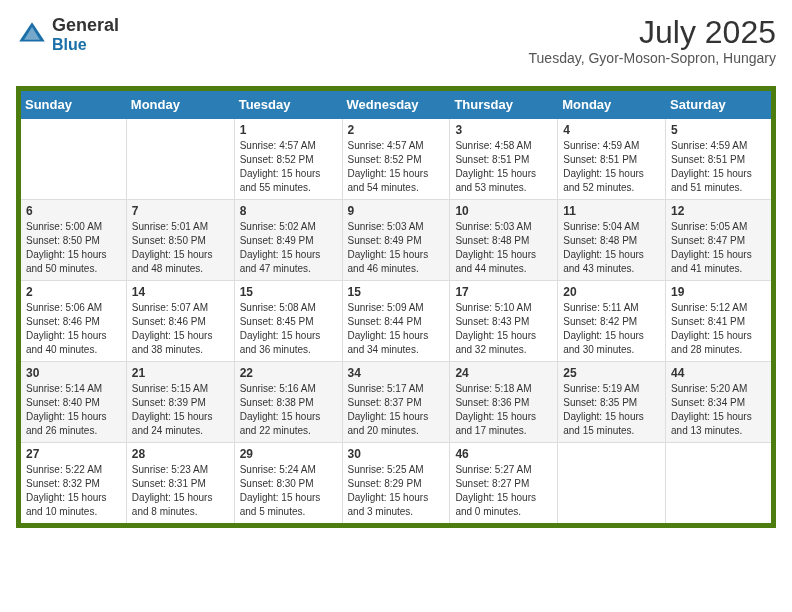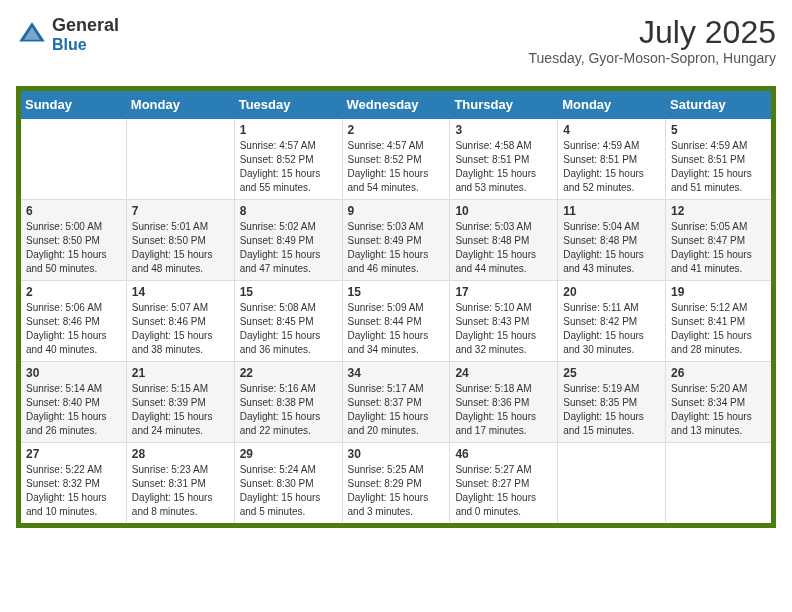--- a/index.html
+++ b/index.html
@@ -158,21 +158,21 @@
         <td><span class="day-number">20</span><span class="cell-text">Sunrise: 5:11 AM<br>Sunset: 8:42 PM<br>Daylight: 15 hours and 30 minutes.</span></td>
         <td><span class="day-number">19</span><span class="cell-text">Sunrise: 5:12 AM<br>Sunset: 8:41 PM<br>Daylight: 15 hours and 28 minutes.</span></td>
       </tr>
       <tr>
         <td><span class="day-number">30</span><span class="cell-text">Sunrise: 5:14 AM<br>Sunset: 8:40 PM<br>Daylight: 15 hours and 26 minutes.</span></td>
         <td><span class="day-number">21</span><span class="cell-text">Sunrise: 5:15 AM<br>Sunset: 8:39 PM<br>Daylight: 15 hours and 24 minutes.</span></td>
         <td><span class="day-number">22</span><span class="cell-text">Sunrise: 5:16 AM<br>Sunset: 8:38 PM<br>Daylight: 15 hours and 22 minutes.</span></td>
         <td><span class="day-number">34</span><span class="cell-text">Sunrise: 5:17 AM<br>Sunset: 8:37 PM<br>Daylight: 15 hours and 20 minutes.</span></td>
         <td><span class="day-number">24</span><span class="cell-text">Sunrise: 5:18 AM<br>Sunset: 8:36 PM<br>Daylight: 15 hours and 17 minutes.</span></td>
         <td><span class="day-number">25</span><span class="cell-text">Sunrise: 5:19 AM<br>Sunset: 8:35 PM<br>Daylight: 15 hours and 15 minutes.</span></td>
-        <td><span class="day-number">26</span><span class="cell-text">Sunrise: 5:20 AM<br>Sunset: 8:34 PM<br>Daylight: 15 hours and 13 minutes.</span></td>
+        <td><span class="day-number">44</span><span class="cell-text">Sunrise: 5:20 AM<br>Sunset: 8:34 PM<br>Daylight: 15 hours and 13 minutes.</span></td>
       </tr>
       <tr>
         <td><span class="day-number">27</span><span class="cell-text">Sunrise: 5:22 AM<br>Sunset: 8:32 PM<br>Daylight: 15 hours and 10 minutes.</span></td>
         <td><span class="day-number">28</span><span class="cell-text">Sunrise: 5:23 AM<br>Sunset: 8:31 PM<br>Daylight: 15 hours and 8 minutes.</span></td>
         <td><span class="day-number">29</span><span class="cell-text">Sunrise: 5:24 AM<br>Sunset: 8:30 PM<br>Daylight: 15 hours and 5 minutes.</span></td>
         <td><span class="day-number">30</span><span class="cell-text">Sunrise: 5:25 AM<br>Sunset: 8:29 PM<br>Daylight: 15 hours and 3 minutes.</span></td>
         <td><span class="day-number">46</span><span class="cell-text">Sunrise: 5:27 AM<br>Sunset: 8:27 PM<br>Daylight: 15 hours and 0 minutes.</span></td>
         <td class="empty-cell"></td>
         <td class="empty-cell"></td>
       </tr>

